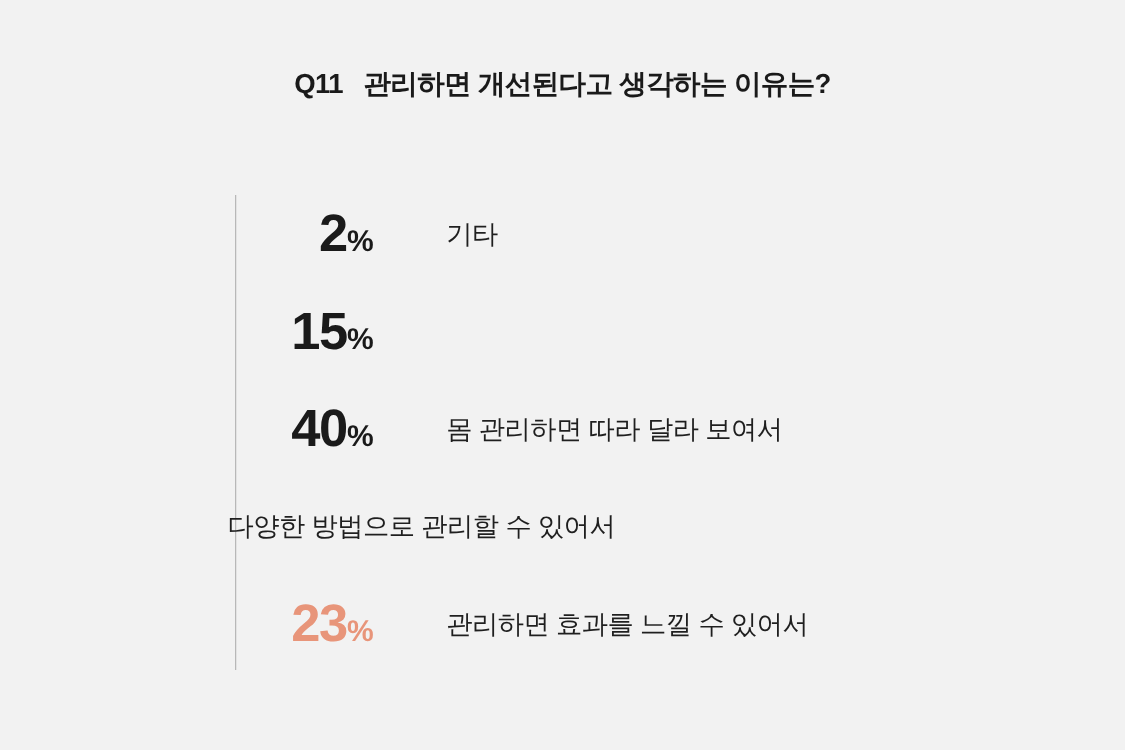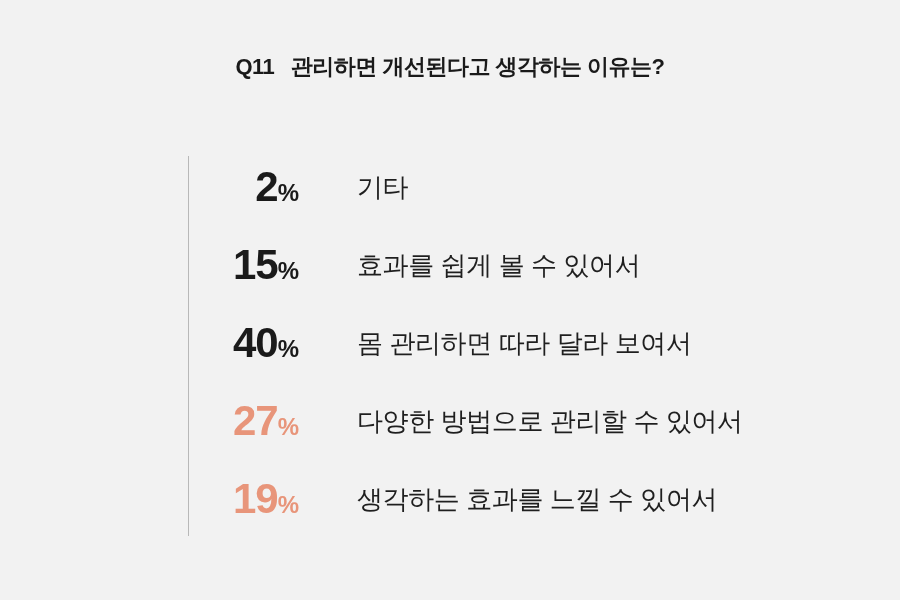--- a/index.html
+++ b/index.html
@@ -72,21 +72,21 @@
   .divider {
     position: absolute;
     left: 188px;
     top: 156px;
     width: 1px;
     height: 380px;
     background: #b8b8b8;
   }
   .label-cell {
     padding-left: 32px;
-    font-size: 26px;
+    font-size: 21px;
     color: #1f1f1f;
     letter-spacing: -0.4px;
     white-space: nowrap;
   }
 </style>
 </head>
 <body>
 
 <div class="page">
 
@@ -103,38 +103,34 @@
       <div class="value-cell">
         <span class="value-num" style="color: rgb(26, 26, 26);">2</span><span class="value-pct" style="color: rgb(26, 26, 26);">%</span>
       </div>
       <div class="label-cell">기타</div>
     </div>
 
     <div class="row">
       <div class="value-cell">
         <span class="value-num" style="color: rgb(26, 26, 26);">15</span><span class="value-pct" style="color: rgb(26, 26, 26);">%</span>
       </div>
-      <div class="label-cell">효과를 쉽게 볼 수 있어서</div>
     </div>
 
     <div class="row">
       <div class="value-cell">
         <span class="value-num" style="color: rgb(26, 26, 26);">40</span><span class="value-pct" style="color: rgb(26, 26, 26);">%</span>
       </div>
       <div class="label-cell">몸 관리하면 따라 달라 보여서</div>
     </div>
 
     <div class="row">
-      <div class="value-cell">
-        <span class="value-num" style="color: rgb(232, 149, 122);">27</span><span class="value-pct" style="color: rgb(232, 149, 122);">%</span>
-      </div>
       <div class="label-cell">다양한 방법으로 관리할 수 있어서</div>
     </div>
 
     <div class="row">
       <div class="value-cell">
-        <span class="value-num" style="color: rgb(232, 149, 122);">19</span><span class="value-pct" style="color: rgb(232, 149, 122);">%</span>
+        <span class="value-num" style="color: rgb(232, 149, 122);">23</span><span class="value-pct" style="color: rgb(232, 149, 122);">%</span>
       </div>
-      <div class="label-cell">생각하는 효과를 느낄 수 있어서</div>
+      <div class="label-cell">관리하면 효과를 느낄 수 있어서</div>
     </div>
 
   </div>
 </div>
 
 </body></html>

